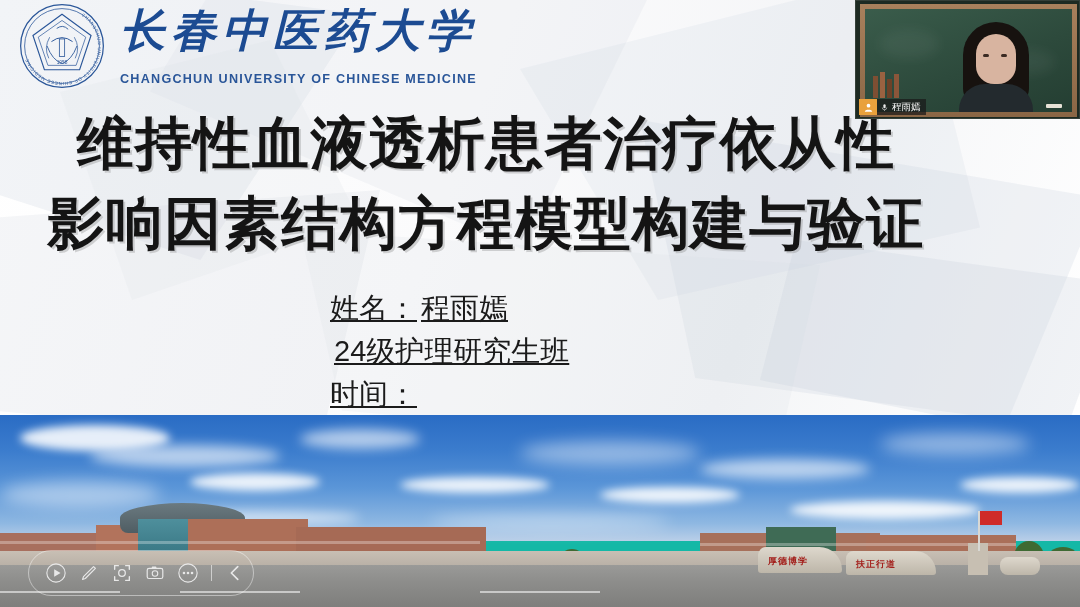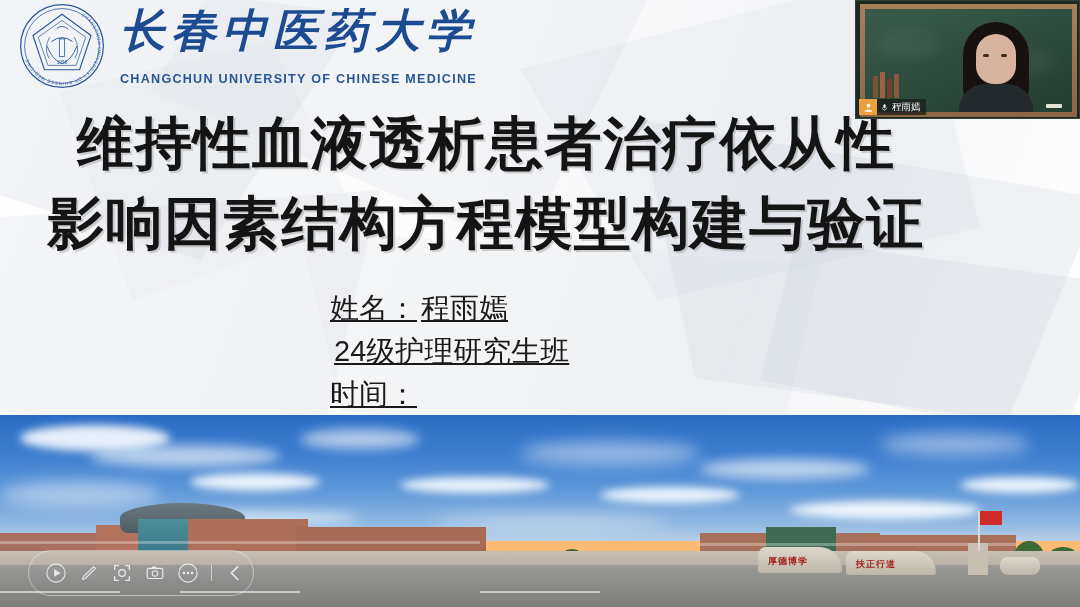--- a/index.html
+++ b/index.html
@@ -144,21 +144,21 @@
   }
   .meta-label { flex: 0 0 auto; }
   .meta-value { flex: 0 0 auto; margin-left: 4px; }
 
   
   .photo {
     position: absolute;
     left: 0; top: 415px;
     width: 1080px; height: 192px;
     overflow: hidden;
-    background: #fdba74;
+    background: #14b8a6;
     text-align: center;
   }
   .sky {
     position: absolute; left: 0; top: 0;
     width: 1080px; height: 126px;
     background: linear-gradient(180deg,
       #2a6cc4 0%, #3b7ccd 28%, #5b96d8 58%, #8fb8e2 86%, #b9cfe8 100%);
   }
   .cloud {
     position: absolute;

